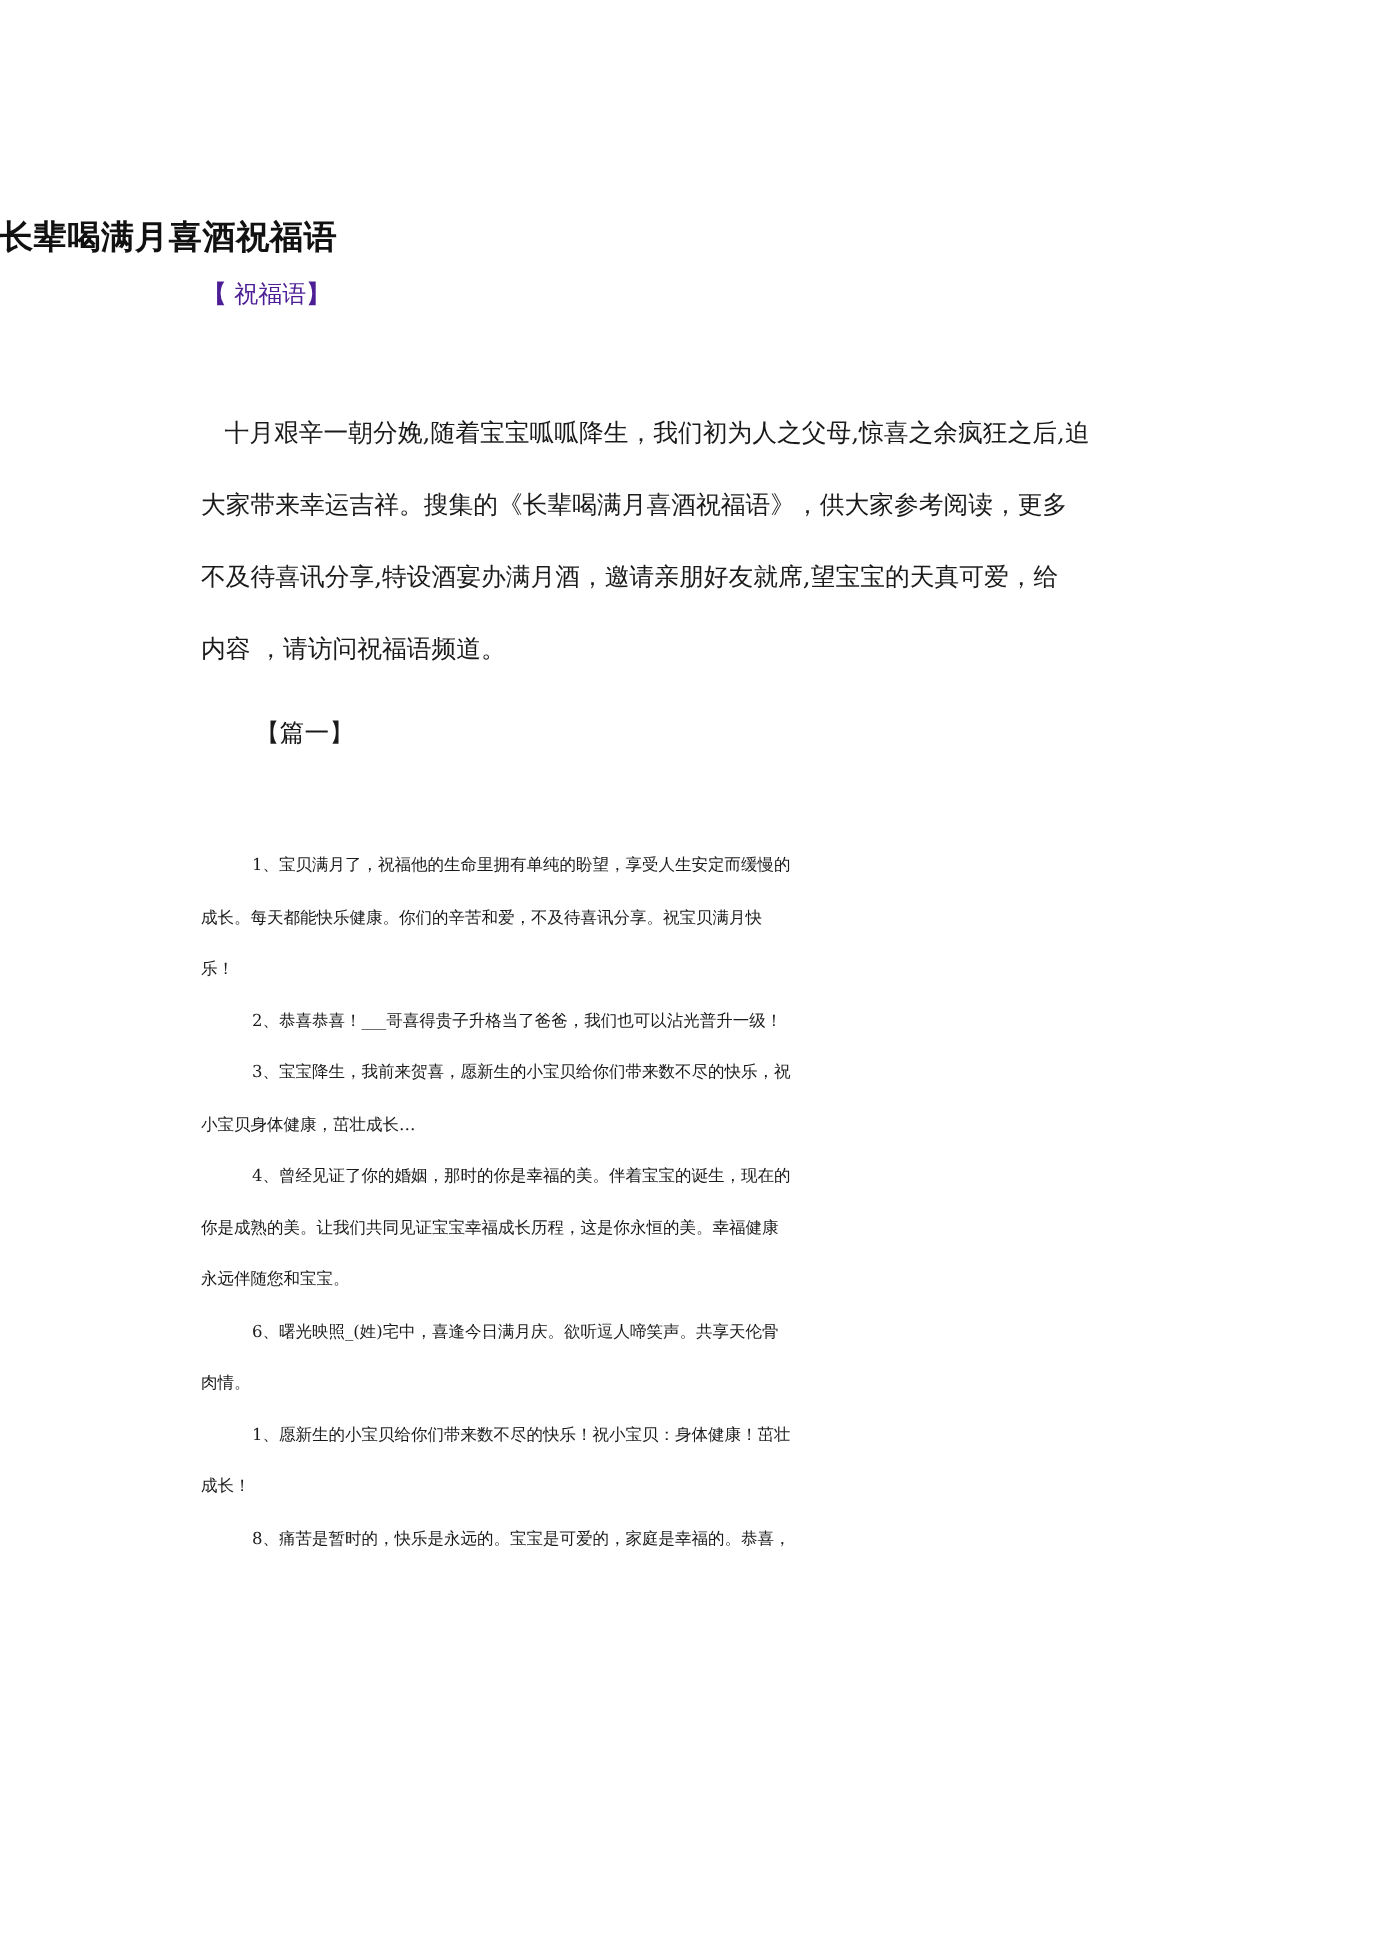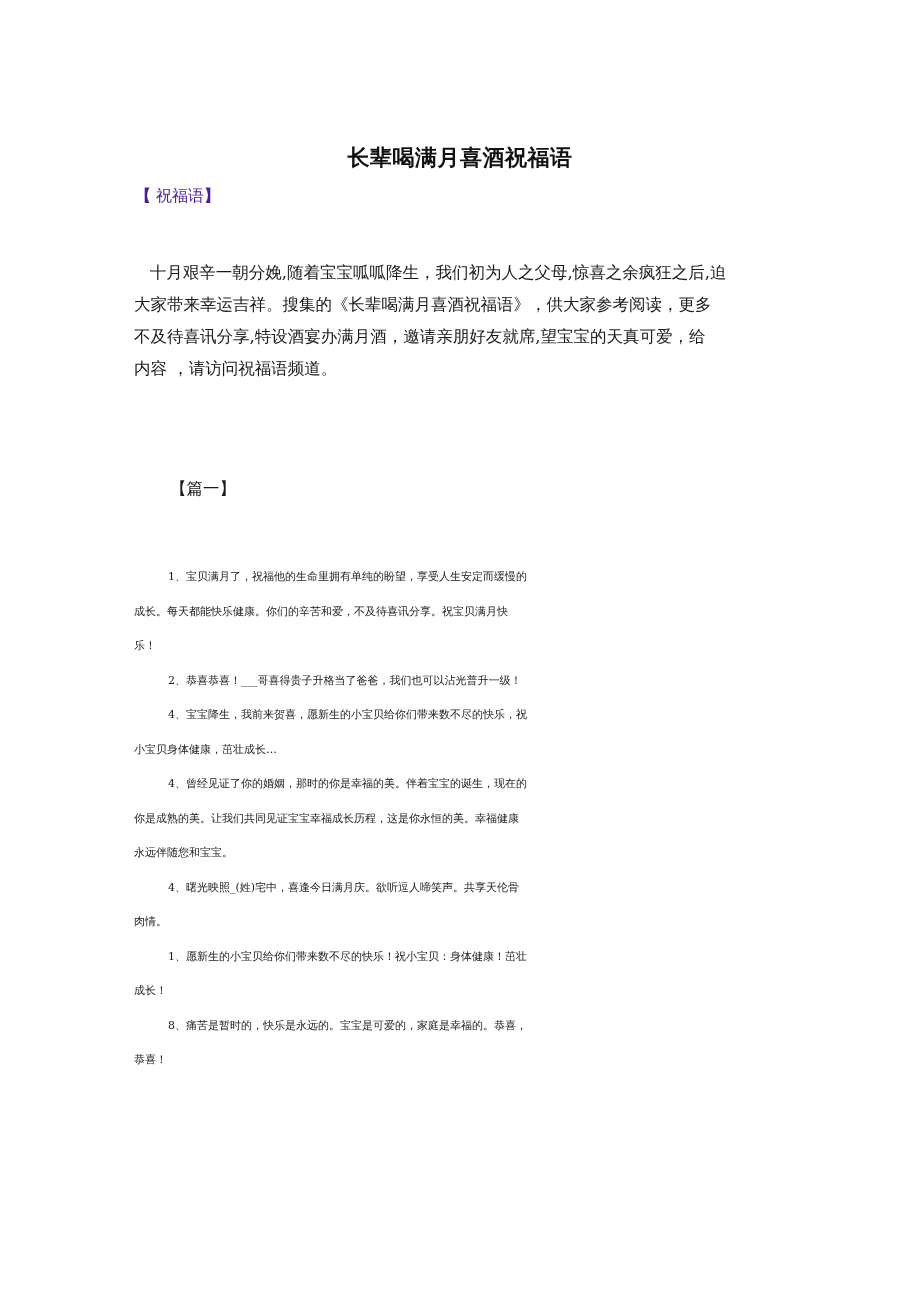--- a/index.html
+++ b/index.html
@@ -19,21 +19,21 @@
       position: absolute;
       left: 0; top: 0;
       width: 920px;
       height: 1302px;
     }
     .title {
       position: absolute;
       top: 143px;
       left: 0;
       width: 920px;
-      text-align: center;
+      text-align: left;
       font-family: "DejaVu Sans", "Liberation Sans", sans-serif;
       font-weight: bold;
       font-size: 22px;
       letter-spacing: 0.5px;
       color: #111;
     }
     .section-label {
       position: absolute;
       top: 186px;
       left: 135px;
@@ -47,20 +47,21 @@
       position: absolute;
       top: 257px;
       left: 134px;
       width: 700px;
       font-size: 16.5px;
       line-height: 32px;
     }
     .intro .line {
       display: block;
       white-space: nowrap;
+      margin-top: 16px;
     }
     .chapter {
       position: absolute;
       top: 478px;
       left: 170px;
       font-size: 16.5px;
       font-family: Liberation Serif, serif;
     }
     .items {
       position: absolute;
@@ -103,35 +104,34 @@
   <div class="items">
     <div class="item">
       <span class="line first">1、宝贝满月了，祝福他的生命里拥有单纯的盼望，享受人生安定而缓慢的</span>
       <span class="line">成长。每天都能快乐健康。你们的辛苦和爱，不及待喜讯分享。祝宝贝满月快</span>
       <span class="line">乐！</span>
     </div>
     <div class="item">
       <span class="line first">2、恭喜恭喜！___哥喜得贵子升格当了爸爸，我们也可以沾光普升一级！</span>
     </div>
     <div class="item">
-      <span class="line first">4、宝宝降生，我前来贺喜，愿新生的小宝贝给你们带来数不尽的快乐，祝</span>
+      <span class="line first">3、宝宝降生，我前来贺喜，愿新生的小宝贝给你们带来数不尽的快乐，祝</span>
       <span class="line">小宝贝身体健康，茁壮成长…</span>
     </div>
     <div class="item">
       <span class="line first">4、曾经见证了你的婚姻，那时的你是幸福的美。伴着宝宝的诞生，现在的</span>
       <span class="line">你是成熟的美。让我们共同见证宝宝幸福成长历程，这是你永恒的美。幸福健康</span>
       <span class="line">永远伴随您和宝宝。</span>
     </div>
     <div class="item">
-      <span class="line first">4、曙光映照_(姓)宅中，喜逢今日满月庆。欲听逗人啼笑声。共享天伦骨</span>
+      <span class="line first">6、曙光映照_(姓)宅中，喜逢今日满月庆。欲听逗人啼笑声。共享天伦骨</span>
       <span class="line">肉情。</span>
     </div>
     <div class="item">
       <span class="line first">1、愿新生的小宝贝给你们带来数不尽的快乐！祝小宝贝：身体健康！茁壮</span>
       <span class="line">成长！</span>
     </div>
     <div class="item">
       <span class="line first">8、痛苦是暂时的，快乐是永远的。宝宝是可爱的，家庭是幸福的。恭喜，</span>
-      <span class="line">恭喜！</span>
     </div>
   </div>
 
 </div>
 
 </body></html>

